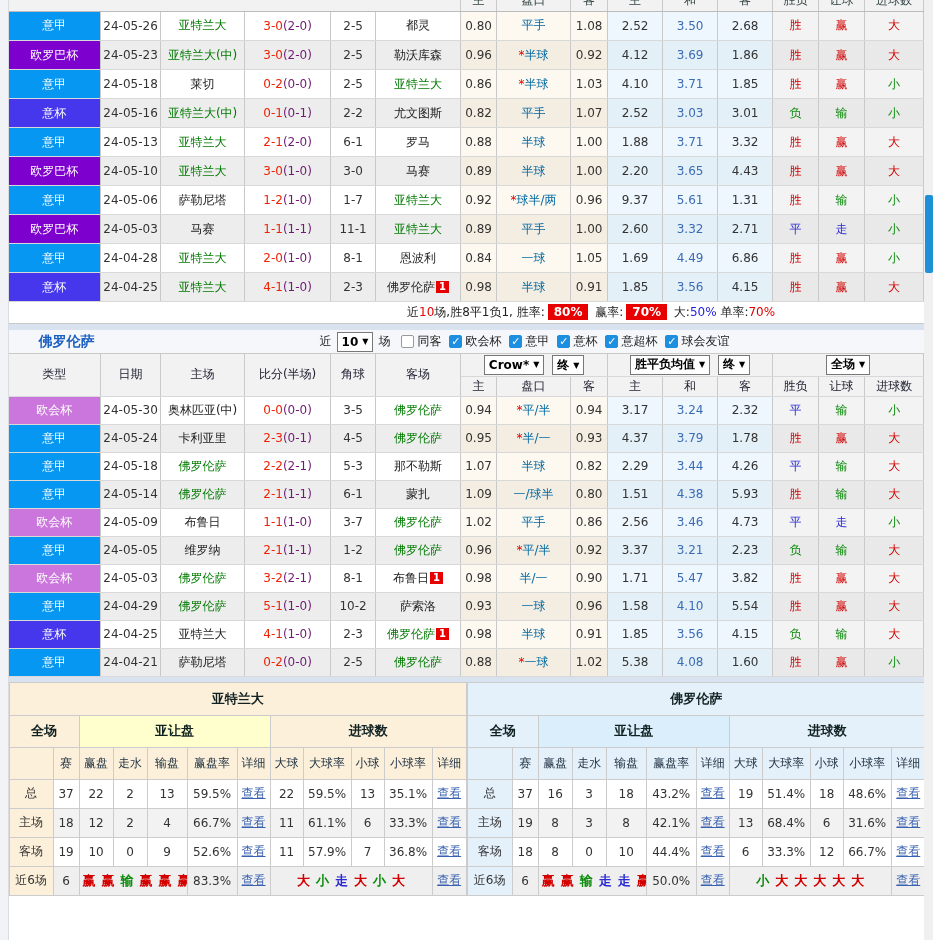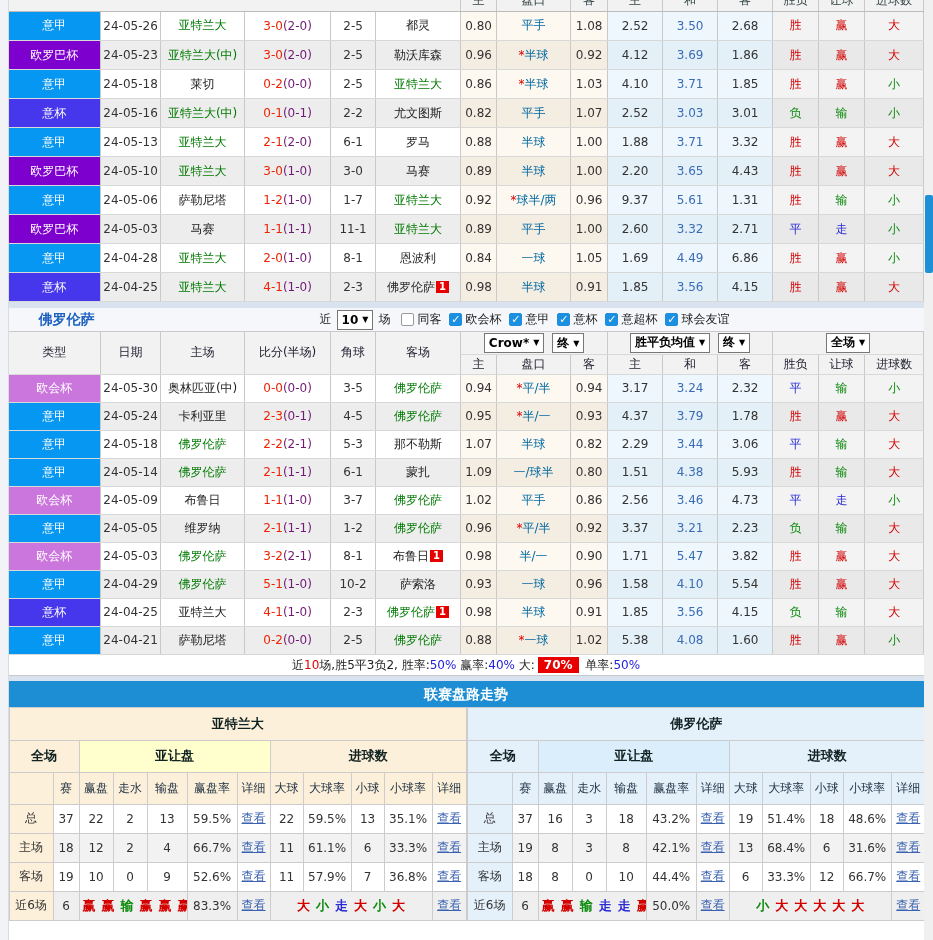--- a/index.html
+++ b/index.html
@@ -344,20 +344,21 @@
             <td class="hk">0.91</td>
             <td class="eu">1.85</td>
             <td class="eu mid">3.56</td>
             <td class="eu">4.15</td>
             <td class="res c-red">胜</td>
             <td class="res c-red">赢</td>
             <td class="res c-red">大</td>
           </tr>
         </tbody>
     </table>
+    <div class="summary sum1" id="t1-summary"><span class="s-plain">近</span><span class="s-red">10</span><span class="s-plain">场,胜8平1负1, 胜率:</span><span class="s-badge">80%</span><span class="s-plain"> 赢率:</span><span class="s-badge">70%</span><span class="s-plain"> 大:</span><span class="s-blue">50%</span><span class="s-plain"> 单率:</span><span class="s-redtext">70%</span></div>
 
     <div class="gap-a"></div>
 
     <div class="section-head">
       <span class="sec-title">佛罗伦萨</span>
       <span class="filters" id="filters">
           <span class="f-lbl">近</span>
           <span class="sel">
             <span>10</span>
             <span class="arr">▼</span>
@@ -483,21 +484,21 @@
             <td class="date">24-05-18</td>
             <td class="team team-green"><span class="tname">佛罗伦萨</span></td>
             <td class="score-cell"><span class="score">2-2</span><span class="half">(2-1)</span></td>
             <td class="corner">5-3</td>
             <td class="team"><span class="tname">那不勒斯</span></td>
             <td class="hk">1.07</td>
             <td class="hk line"><span>半球</span></td>
             <td class="hk">0.82</td>
             <td class="eu">2.29</td>
             <td class="eu mid">3.44</td>
-            <td class="eu">3.06</td>
+            <td class="eu">4.26</td>
             <td class="res c-blue">平</td>
             <td class="res c-green">输</td>
             <td class="res c-red">大</td>
           </tr>
           <tr class="r-odd">
             <td class="type" style="background: rgb(6, 151, 242);">意甲</td>
             <td class="date">24-05-14</td>
             <td class="team team-green"><span class="tname">佛罗伦萨</span></td>
             <td class="score-cell"><span class="score">2-1</span><span class="half">(1-1)</span></td>
             <td class="corner">6-1</td>
@@ -609,25 +610,23 @@
             <td class="hk">1.02</td>
             <td class="eu">5.38</td>
             <td class="eu mid">4.08</td>
             <td class="eu">1.60</td>
             <td class="res c-red">胜</td>
             <td class="res c-red">赢</td>
             <td class="res c-green">小</td>
           </tr>
         </tbody>
     </table>
-    <div class="summary sum2" id="t2-summary"><span class="s-plain">近</span><span class="s-red">10</span><span class="s-plain">场,胜5平3负2, 胜率:</span><span class="s-blue">50%</span><span class="s-plain"> 赢率:</span><span class="s-blue">40%</span><span class="s-plain"> 大:</span><span class="s-badge">70%</span><span class="s-plain"> 单率:</span><span class="s-blue">50%</span></div>
 
     <div class="gap-b"></div>
 
-    <div class="banner">联赛盘路走势</div>
 
     <div class="bottom">
       <table class="stat-table left">
         <colgroup>
             <col style="width:44px">
             <col style="width:26px">
             <col style="width:34px">
             <col style="width:34px">
             <col style="width:40px">
             <col style="width:50px">

